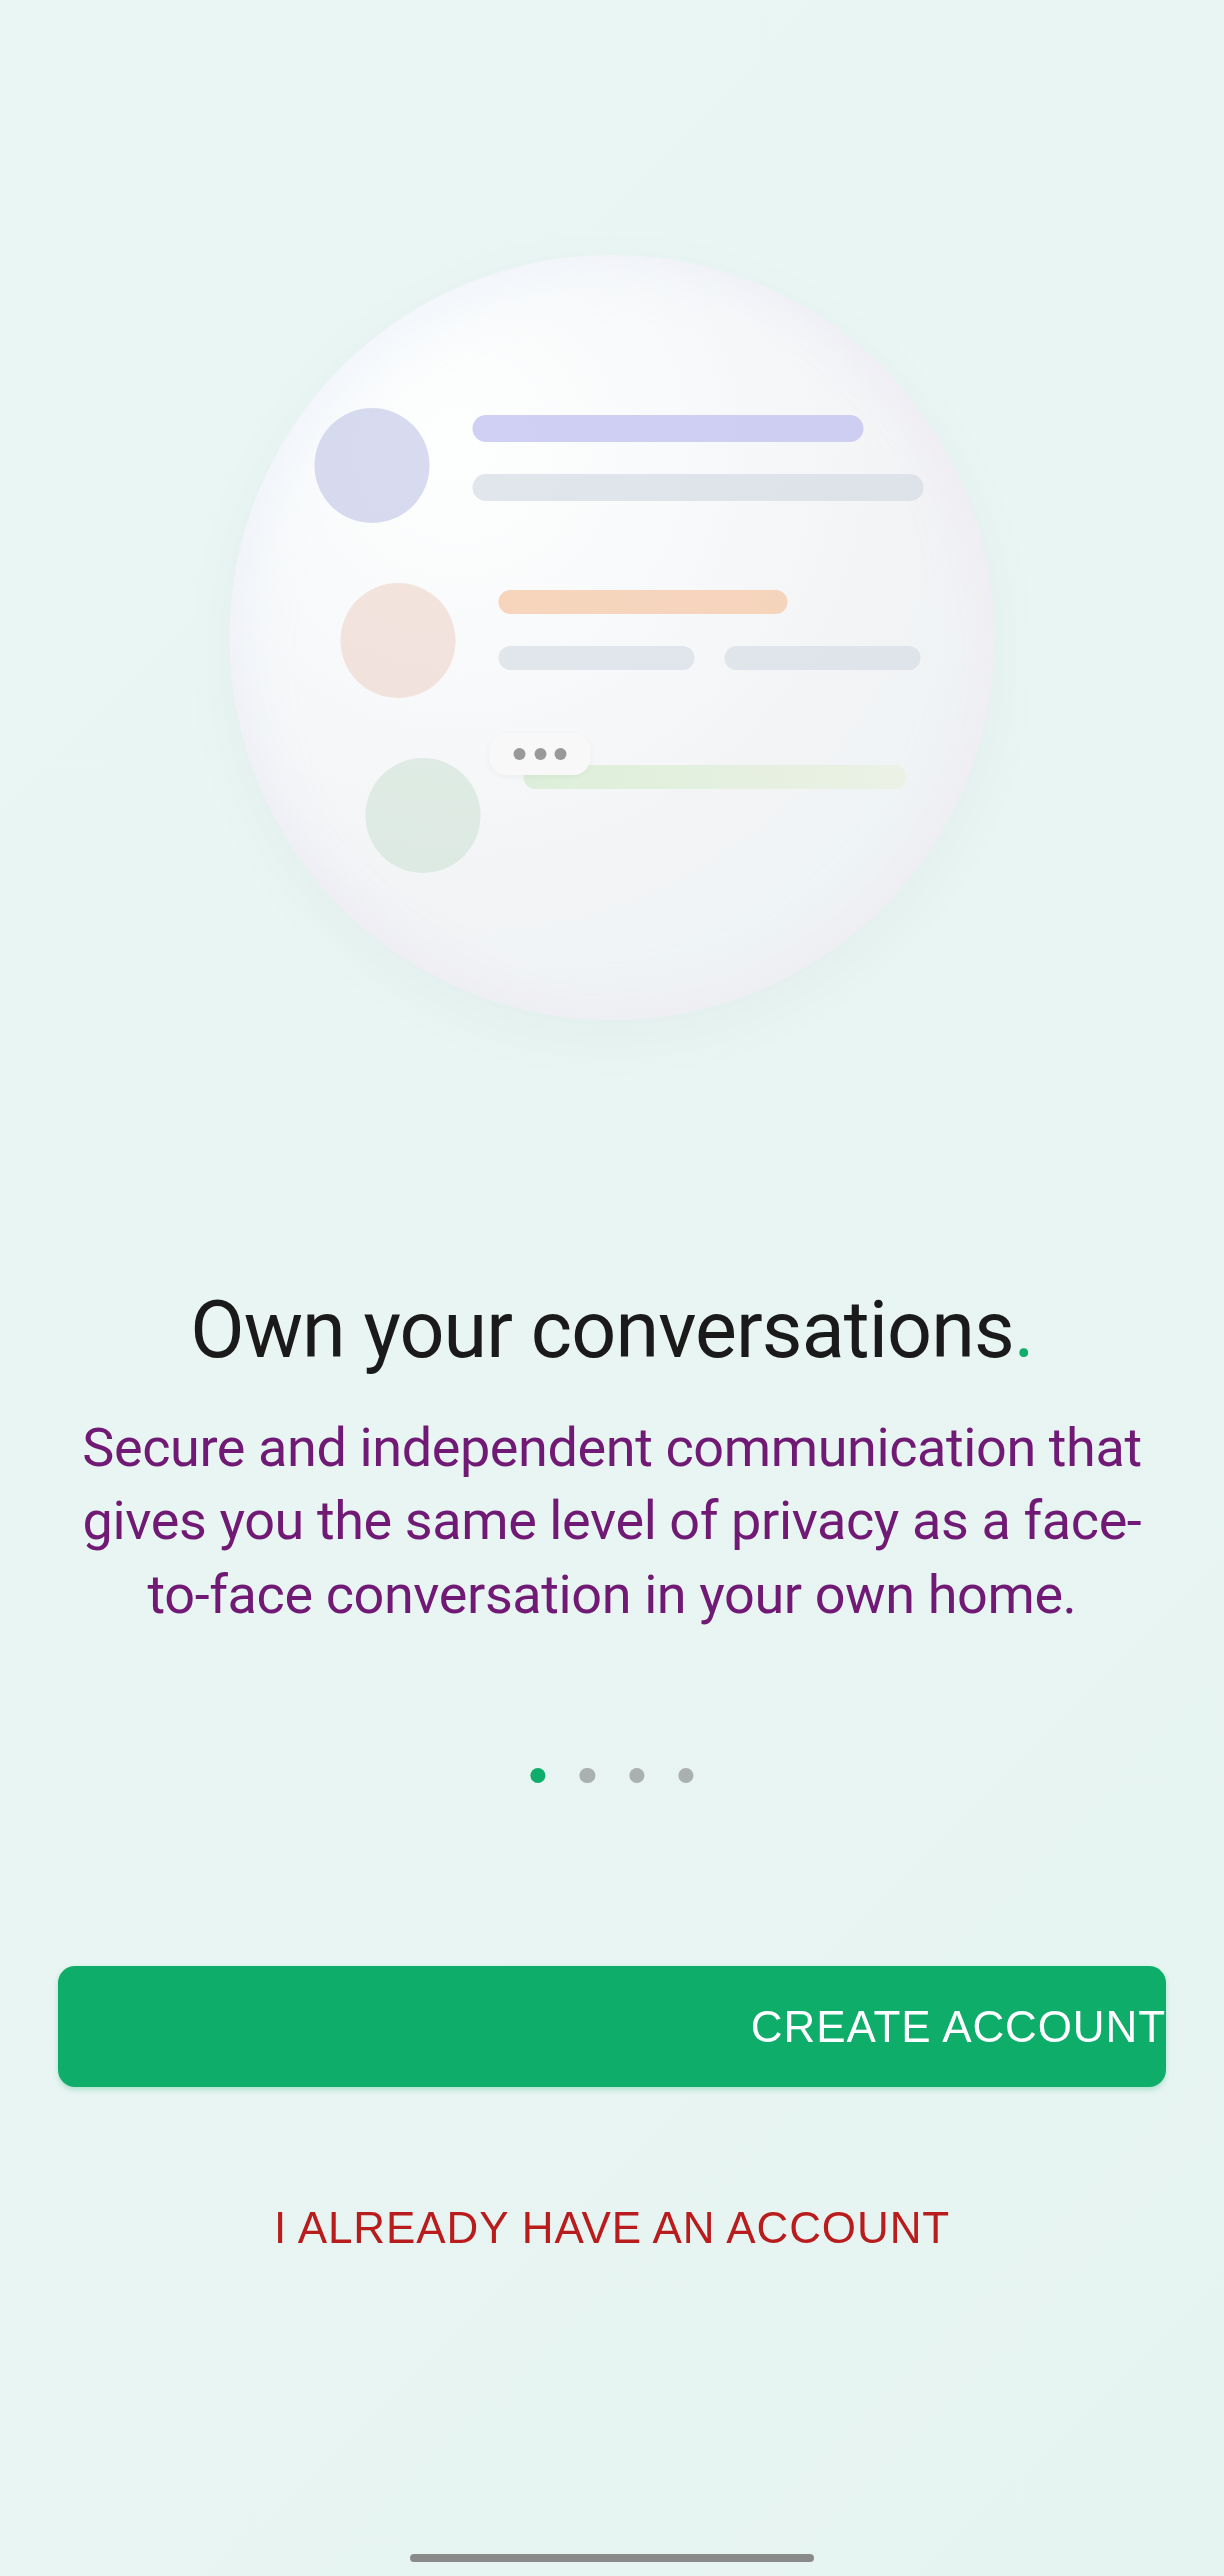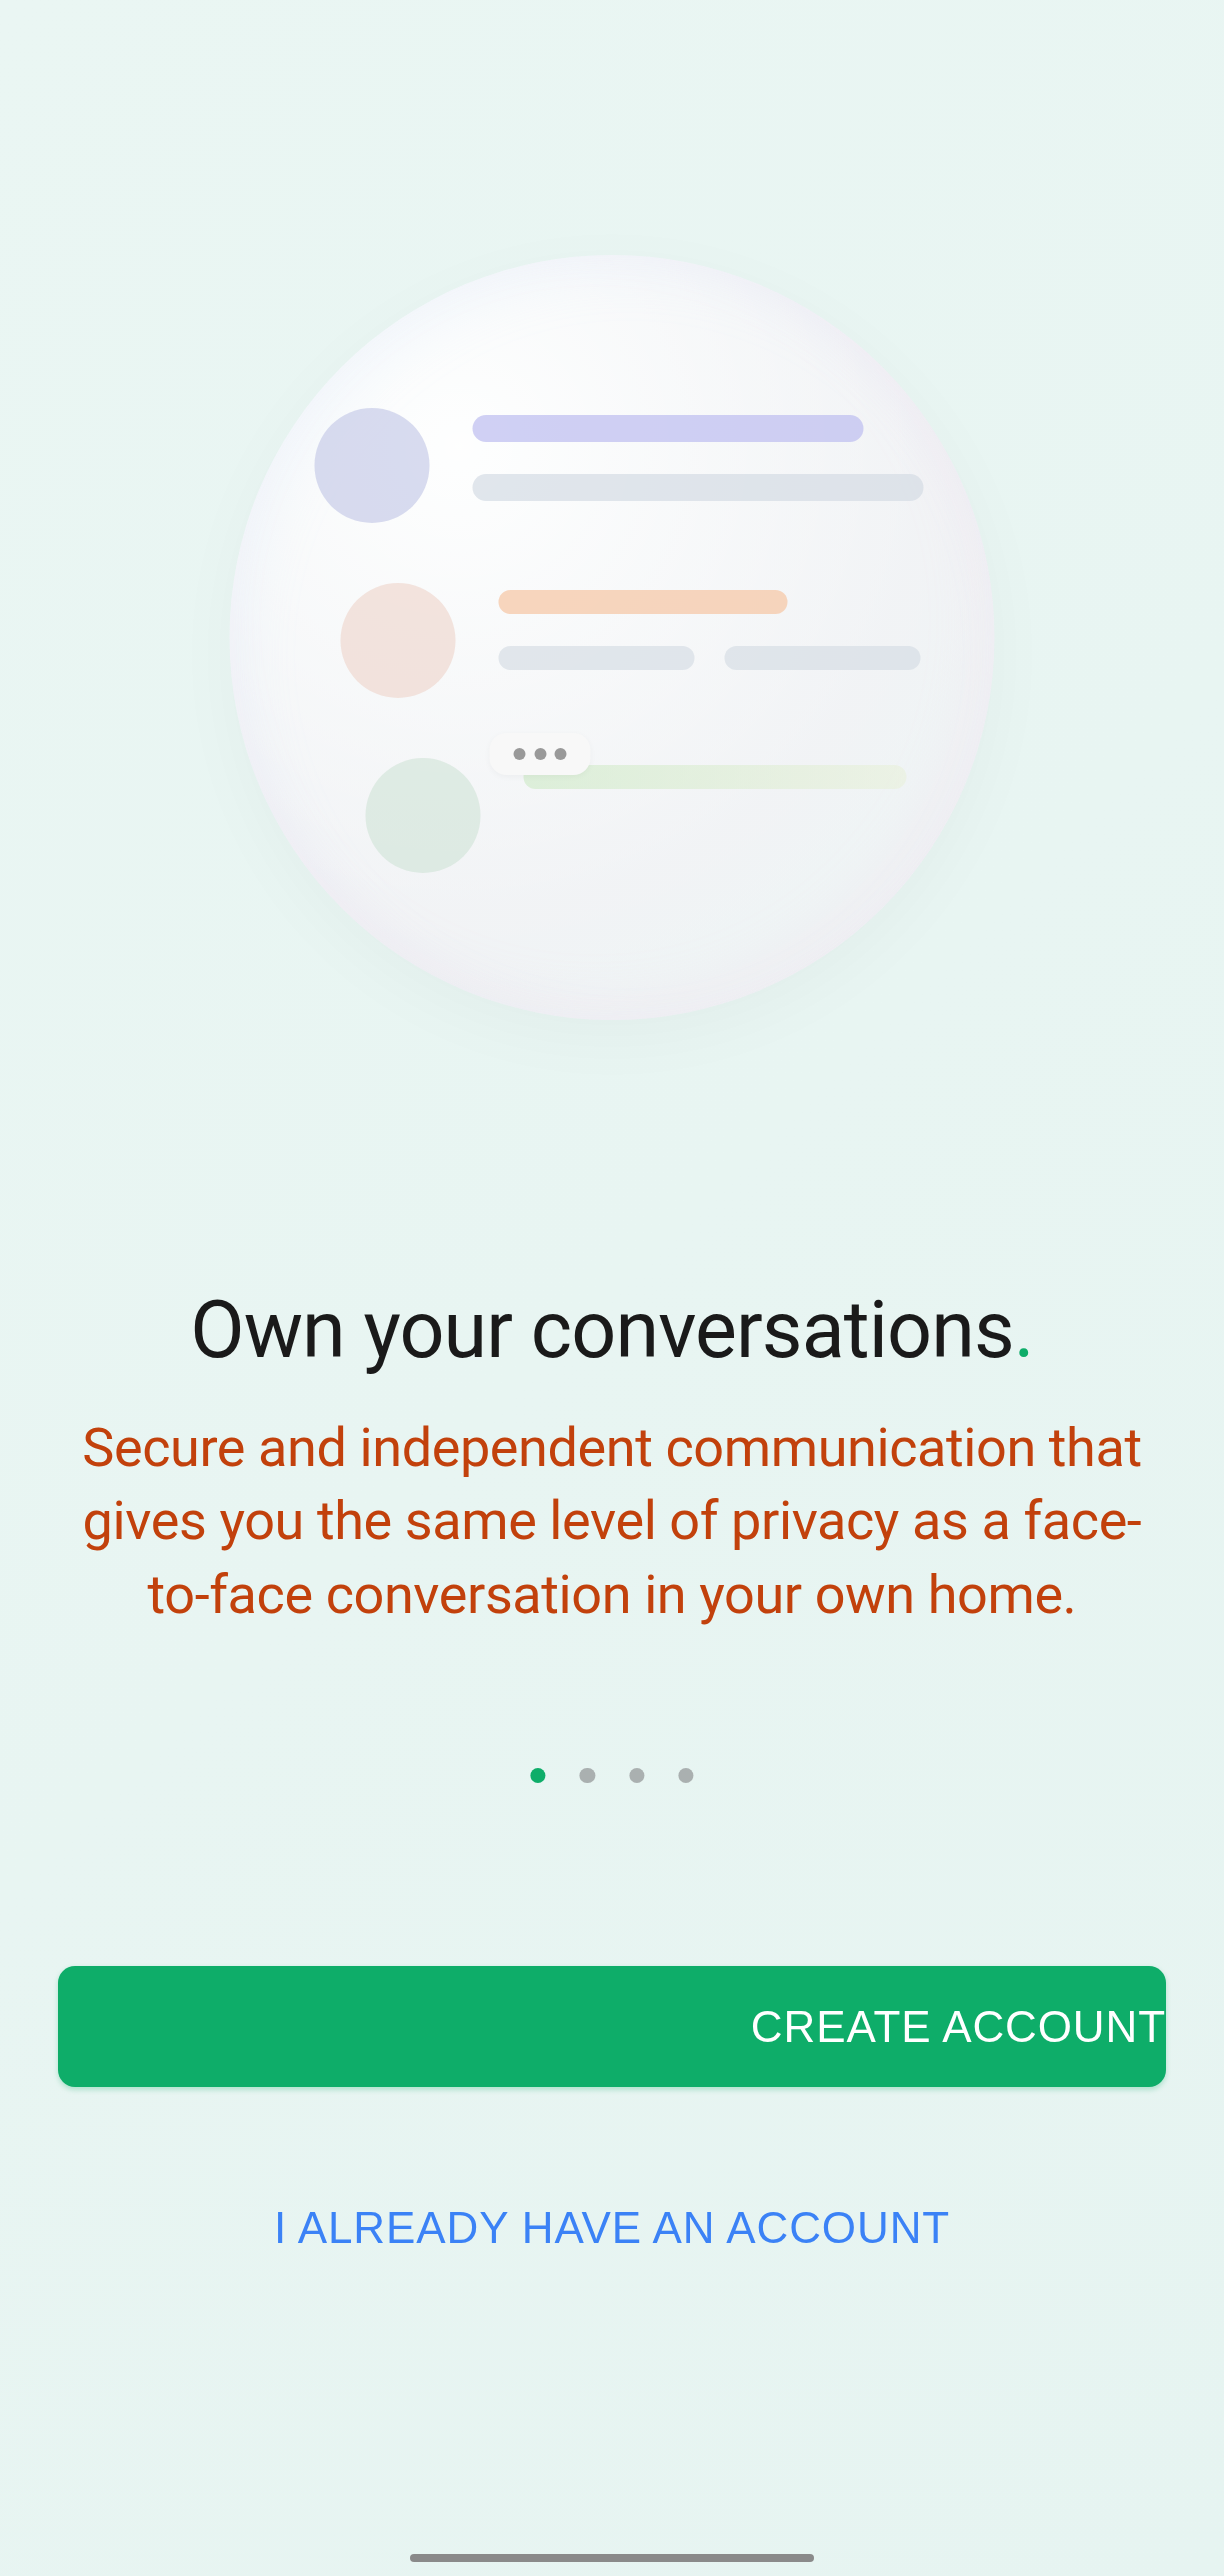--- a/index.html
+++ b/index.html
@@ -156,21 +156,21 @@
       color: #0ead69;
     }
     .subheadline {
       position: absolute;
       top: 1411px;
       left: 77px;
       right: 77px;
       text-align: center;
       font-size: 54px;
       font-weight: 400;
-      color: #c2410c;
+      color: #701a75;
       line-height: 1.36;
       letter-spacing: -0.4px;
     }
     .page-indicator {
       position: absolute;
       top: 1768px;
       left: 50%;
       transform: translateX(-50%);
       display: flex;
       gap: 34px;
@@ -203,21 +203,21 @@
       letter-spacing: 0.9px;
       cursor: pointer;
       box-shadow: 0 2.6px 5.1px rgba(14,173,105,0.25);
     }
     .already-account-btn {
       position: absolute;
       bottom: 323px;
       left: 0;
       right: 0;
       text-align: center;
-      color: #3b82f6;
+      color: #b91c1c;
       font-size: 44px;
       font-weight: 500;
       letter-spacing: 0.9px;
       cursor: pointer;
       background: none;
       border: none;
       width: 100%;
       margin-top: 28px;
     }
     .home-indicator {

